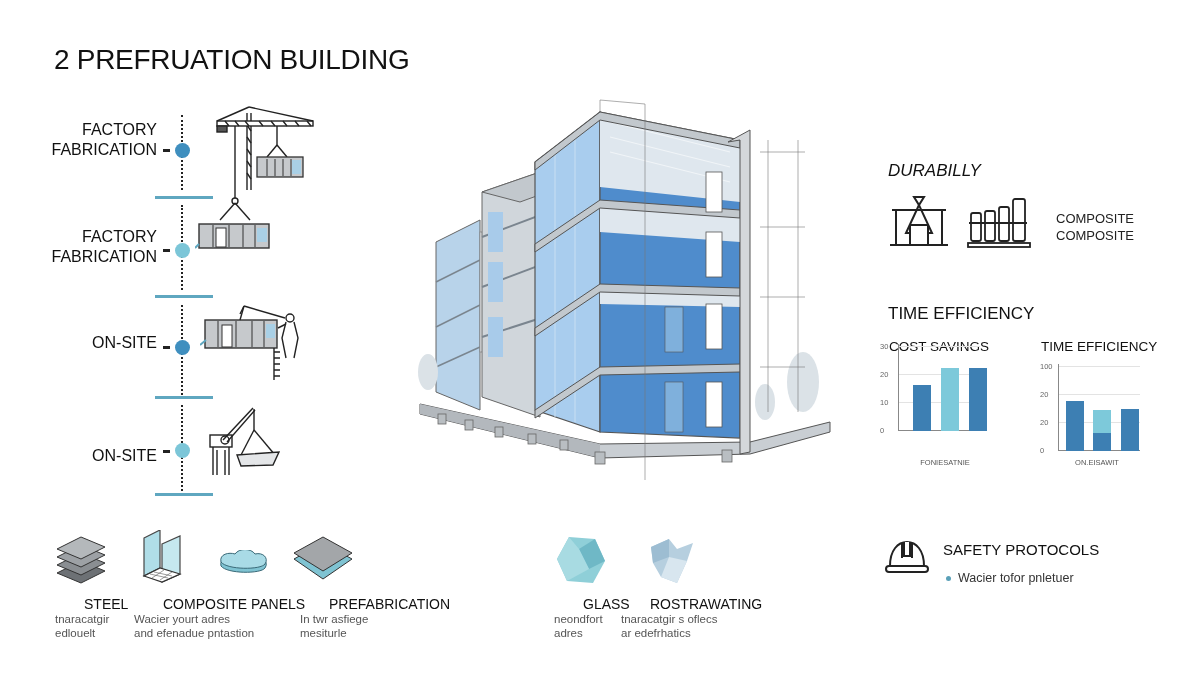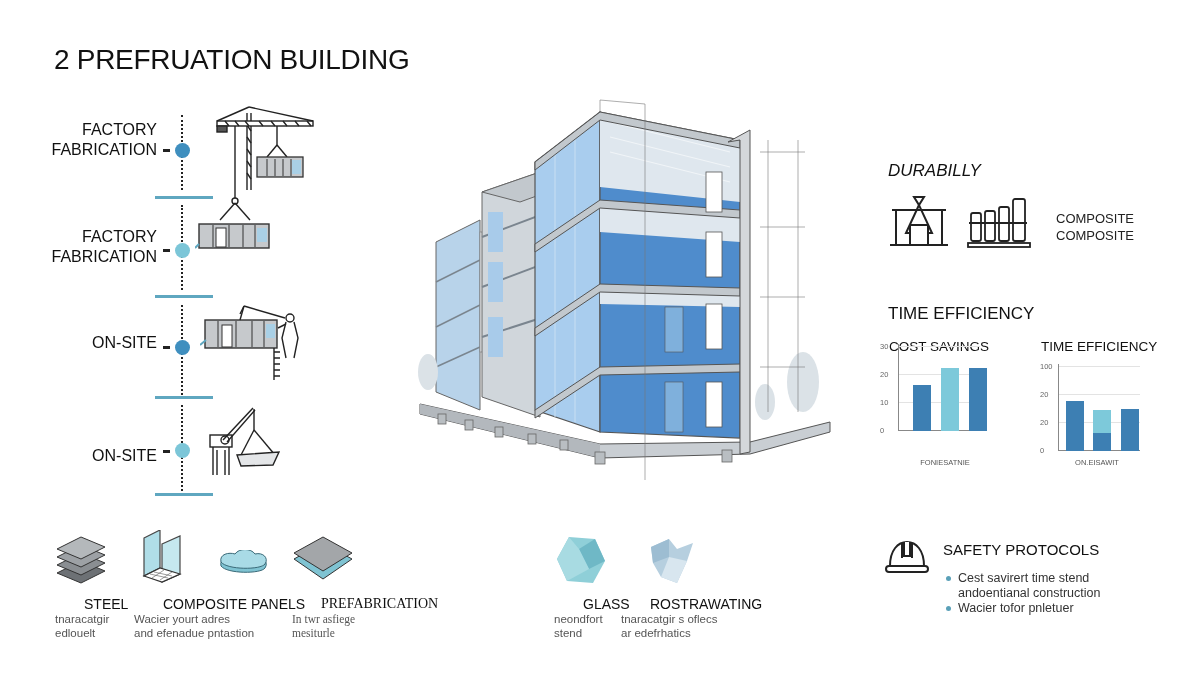--- a/index.html
+++ b/index.html
@@ -315,24 +315,20 @@
 <svg class="abs" style="left:884px; top:538px;" width="46" height="38" viewBox="0 0 46 38">
   <g stroke="#222" stroke-width="2" fill="#fff">
     <path d="M6 28 C6 12 14 4 23 4 C32 4 40 12 40 28 Z"></path>
     <path d="M18 5 L18 20 M28 5 L28 20 M20 4 L20 18 L26 18 L26 4"></path>
     <rect x="2" y="28" width="42" height="6" rx="3"></rect>
   </g>
 </svg>
 <div class="abs safety-title" style="left:943px; top:541px;">SAFETY PROTOCOLS</div>
 <ul class="abs bullet-list" style="left:945px; top:571px;">
   <li>
-    <div>Cest savirert time stend</div>
-    <div>andoentianal construction</div>
-  </li>
-  <li>
     <div>Wacier tofor pnletuer</div>
   </li>
 </ul>
 
 <svg class="abs" style="left:55px; top:535px;" width="52" height="50" viewBox="0 0 52 50">
   <g stroke="#333" stroke-width="1">
     <polygon points="2,38 26,48 50,36 26,26" fill="#6d7175"></polygon>
     <polygon points="2,30 26,40 50,28 26,18" fill="#8a8e92"></polygon>
     <polygon points="2,22 26,32 50,20 26,10" fill="#9da1a5"></polygon>
     <polygon points="2,14 26,24 50,12 26,2" fill="#b4b8bb"></polygon>
@@ -370,40 +366,40 @@
 <div class="abs" style="left:55px; top:596px;">
   <div class="mat-title">STEEL</div>
   <div class="mat-desc">tnaracatgir</div>
   <div class="mat-desc">edlouelt</div>
 </div>
 <div class="abs" style="left:134px; top:596px;">
   <div class="mat-title">COMPOSITE PANELS</div>
   <div class="mat-desc">Wacier yourt adres</div>
   <div class="mat-desc">and efenadue pntastion</div>
 </div>
-<div class="abs" style="left:292px; top:596px;font-family:Liberation Serif, serif;">
+<div class="abs" style="left:300px; top:596px;">
   <div class="mat-title">PREFABRICATION</div>
   <div class="mat-desc">In twr asfiege</div>
   <div class="mat-desc">mesiturle</div>
 </div>
 
 <svg class="abs" style="left:555px; top:535px;" width="52" height="52" viewBox="0 0 52 52">
   <polygon points="14,2 40,4 50,26 38,48 12,46 2,24" fill="#8fcfd8"></polygon>
   <polygon points="24,14 40,4 50,26 34,34" fill="#6fb8c6"></polygon>
   <polygon points="14,2 24,14 34,34 12,46 2,24" fill="#a8dbe2"></polygon>
 </svg>
 
 <svg class="abs" style="left:647px; top:537px;" width="50" height="52" viewBox="0 0 50 52">
   <polygon points="4,10 22,2 30,12 46,6 40,24 30,46 14,40 6,26" fill="#b6cfdf"></polygon>
   <polygon points="22,20 40,24 30,46 14,40" fill="#d8e6ef"></polygon>
   <polygon points="4,10 22,2 22,20 6,26" fill="#9dbdd2"></polygon>
 </svg>
 
 <div class="abs" style="left:554px; top:596px;">
   <div class="mat-title">GLASS</div>
   <div class="mat-desc">neondfort</div>
-  <div class="mat-desc">stend</div>
+  <div class="mat-desc">adres</div>
 </div>
 <div class="abs" style="left:621px; top:596px;">
   <div class="mat-title">ROSTRAWATING</div>
   <div class="mat-desc">tnaracatgir s oflecs</div>
   <div class="mat-desc">ar edefrhatics</div>
 </div>
 
 </body></html>

